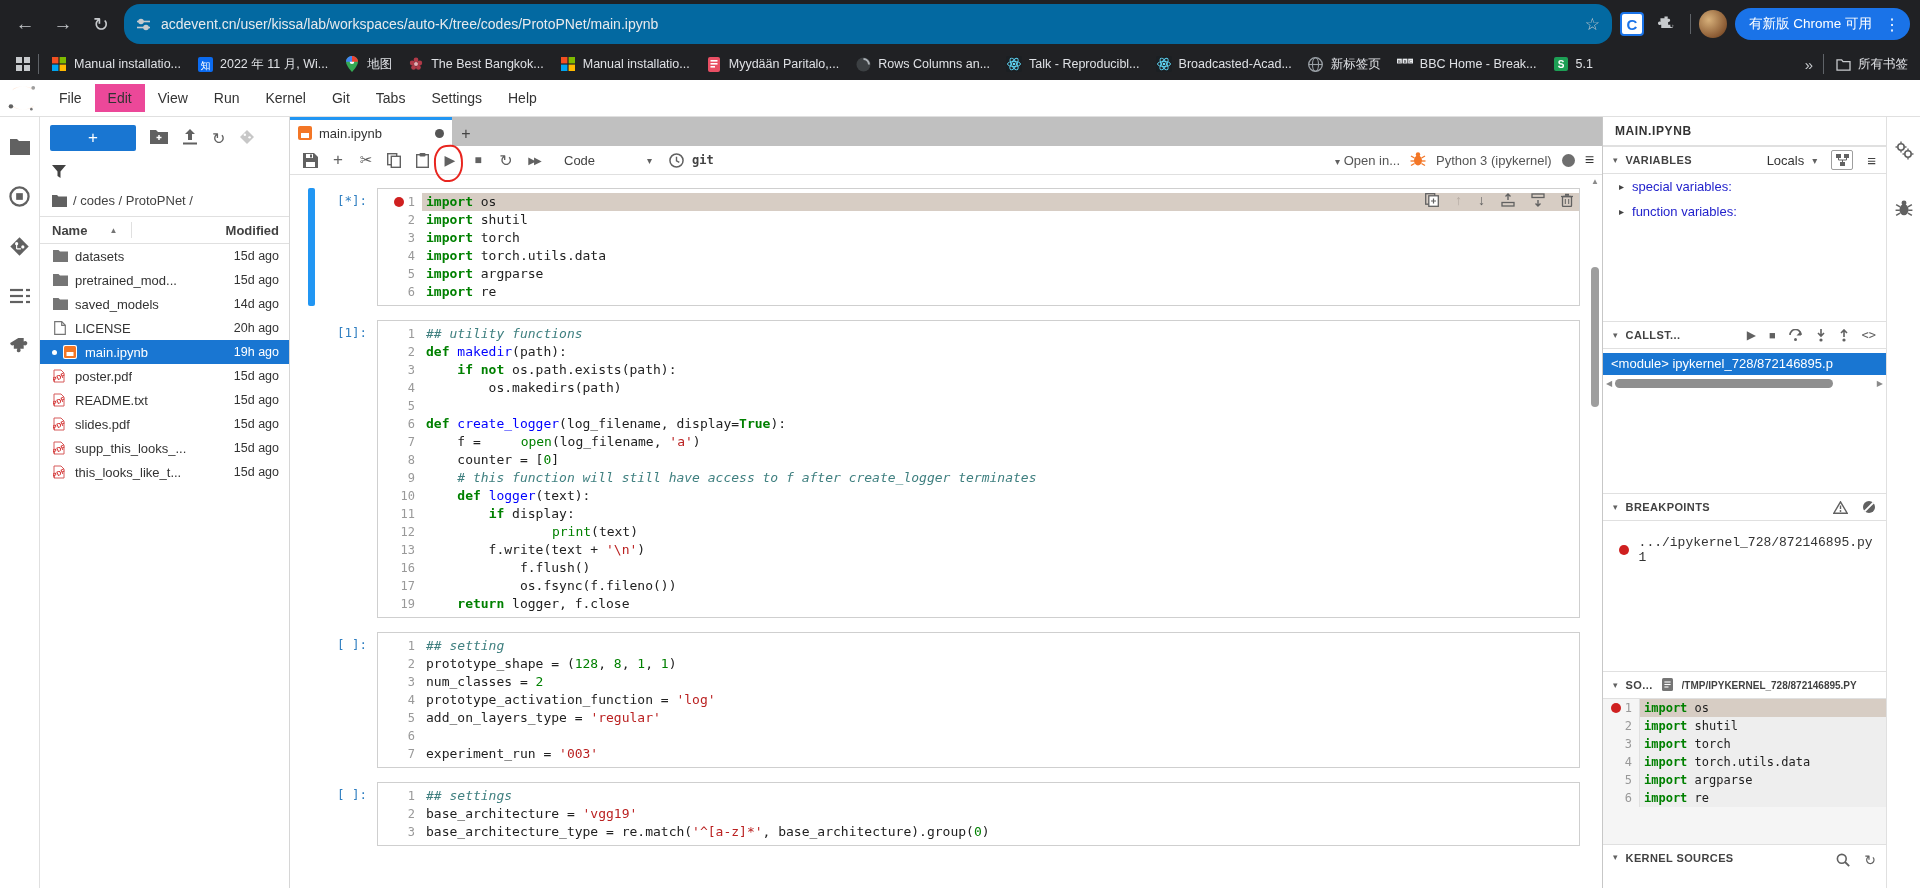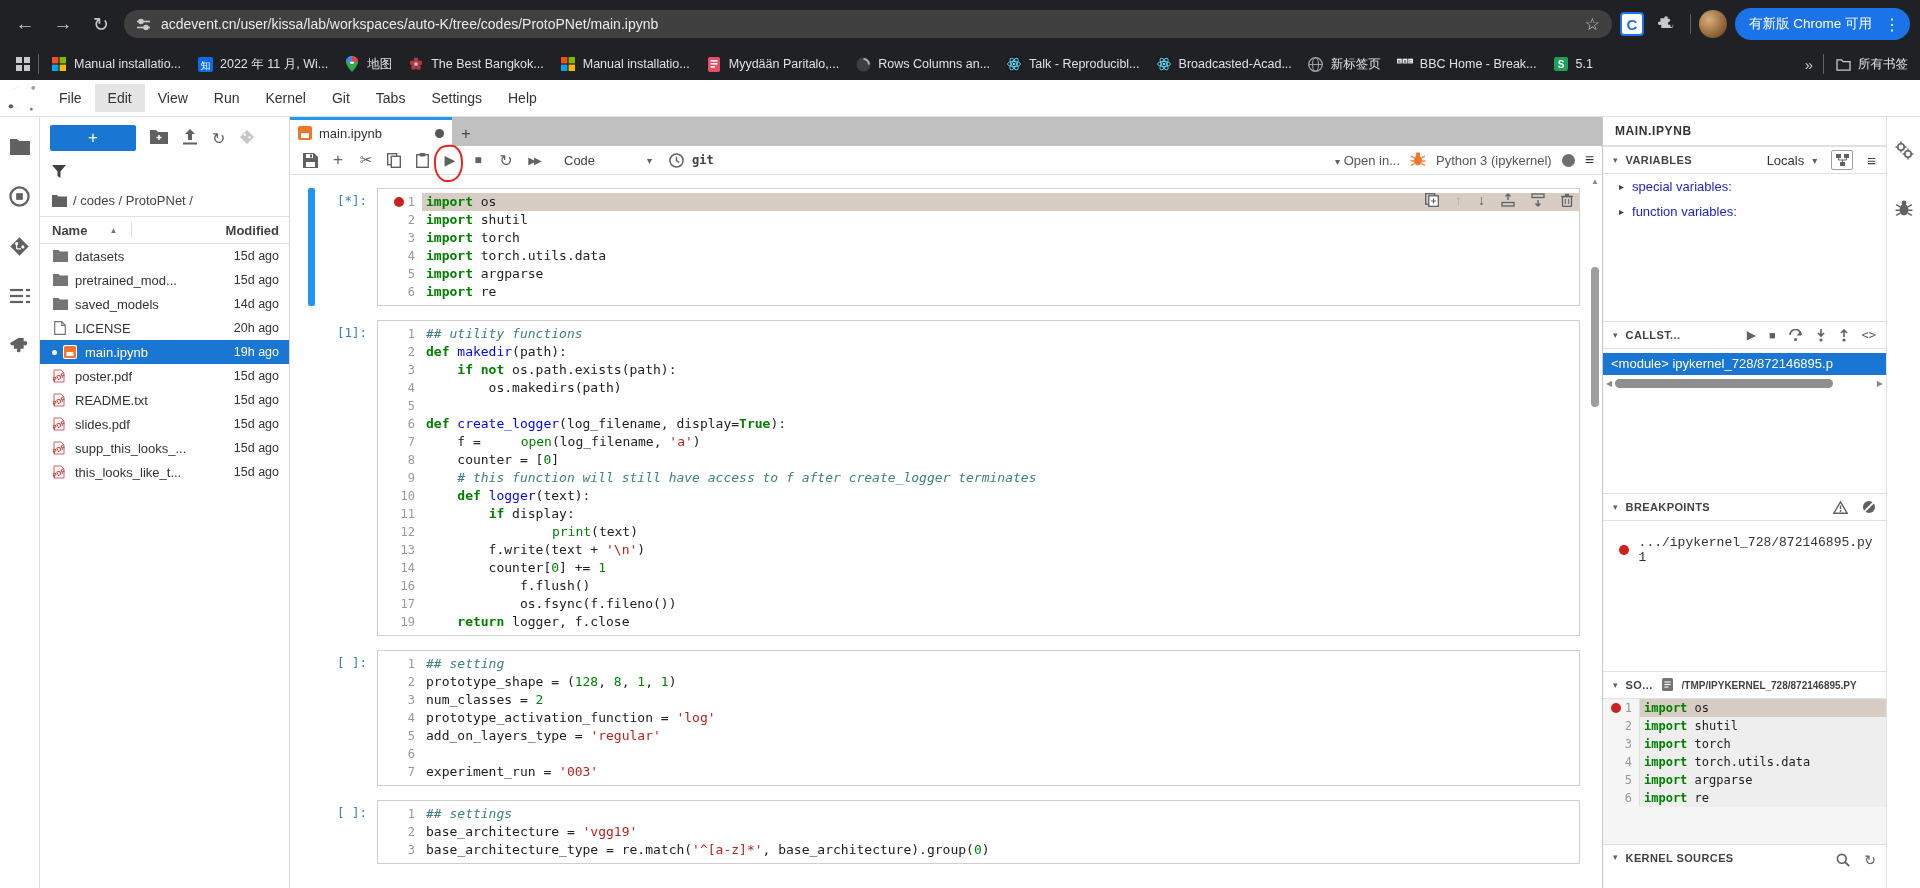--- a/index.html
+++ b/index.html
@@ -5,21 +5,21 @@
   * { margin:0; padding:0; box-sizing:border-box; }
   html,body { width:1920px; height:888px; overflow:hidden; background:#fff;
     font-family:"Liberation Sans", sans-serif; }
   #app { width:1920px; height:888px; display:flex; flex-direction:column; position:relative; }
 
   
   #chrome-top { background:#202124; color:#e8eaed; flex:0 0 80px; }
   #url-row { height:48px; display:flex; align-items:center; padding:0 10px; gap:8px; }
   .nav-ic { width:30px; height:30px; display:flex; align-items:center; justify-content:center;
     color:#c7cacd; font-size:19px; border-radius:50%; flex:0 0 auto; }
-  #omnibox { flex:1; height:28px; background:#404040; border-radius:16px; display:flex;
+  #omnibox { flex:1; height:40px; background:#0369a1; border-radius:16px; display:flex;
     align-items:center; padding:12px 12px; gap:10px; min-width:0; }
   #omnibox .url { color:#e8eaed; font-size:14px; white-space:nowrap; overflow:hidden; }
   .site-ic svg, .small-svg svg { display:block; }
   #omni-star { margin-left:auto; font-size:17px; color:#c7cacd; }
   .ext-c { width:24px; height:24px; background:#fff; border-radius:4px; display:flex;
     align-items:center; justify-content:center; color:#1a73e8; font-weight:bold; font-size:15px;
     border:2px solid #1a73e8; }
   #avatar { width:28px; height:28px; border-radius:50%;
     background:radial-gradient(circle at 35% 35%, #d7b07a, #8a5a33 70%, #4c3018); }
   #update-chip { background:#1a73e8; color:#fff; height:32px; border-radius:16px;
@@ -33,21 +33,21 @@
   .bm-ic { width:16px; height:16px; display:flex; align-items:center; justify-content:center; }
   #bm-right { margin-left:auto; display:flex; align-items:center; gap:12px; }
   #bm-more { color:#c7cacd; font-size:15px; letter-spacing:-2px; }
   #all-bm { display:flex; align-items:center; gap:7px; font-size:12.5px; color:#dfe1e5; }
 
   
   #menubar { flex:0 0 37px; background:#fff; border-bottom:1px solid #e0e0e0;
     display:flex; align-items:center; padding:0 8px; gap:2px; }
   #jl-logo { width:30px; height:26px; margin-right:6px; }
   .menu-item { font-size:14px; color:#333; padding:6px 13px; }
-  .menu-item.active { background:#e5e5e5; }
+  .menu-item.active { background:#ec4899; }
 
   
   #main { flex:1; display:flex; min-height:0; }
 
   #act-left { flex:0 0 40px; background:#fff; border-right:1px solid #e0e0e0;
     display:flex; flex-direction:column; align-items:center; padding-top:18px; gap:28px; }
   .act-ic { width:22px; height:22px; color:#616161; display:flex; align-items:center; justify-content:center; }
 
   
   #filebrowser { flex:0 0 250px; background:#fff; border-right:1px solid #d6d6d6;
@@ -805,26 +805,20 @@
          <span class="code">            <span class="b">print</span>(text)</span>
        </div>
                 <div class="cl">
          <span class="gut">
                     <span class="ln">13</span>
                   </span>
          <span class="code">        f.write(text + <span class="s">'\n'</span>)</span>
        </div>
                 <div class="cl">
          <span class="gut">
-                    <span class="ln">14</span>
-                  </span>
-         <span class="code">        counter[<span class="n">0</span>] += <span class="n">1</span></span>
-       </div>
-                <div class="cl">
-         <span class="gut">
                     <span class="ln">16</span>
                   </span>
          <span class="code">            f.flush()</span>
        </div>
                 <div class="cl">
          <span class="gut">
                     <span class="ln">17</span>
                   </span>
          <span class="code">            os.fsync(f.fileno())</span>
        </div>

